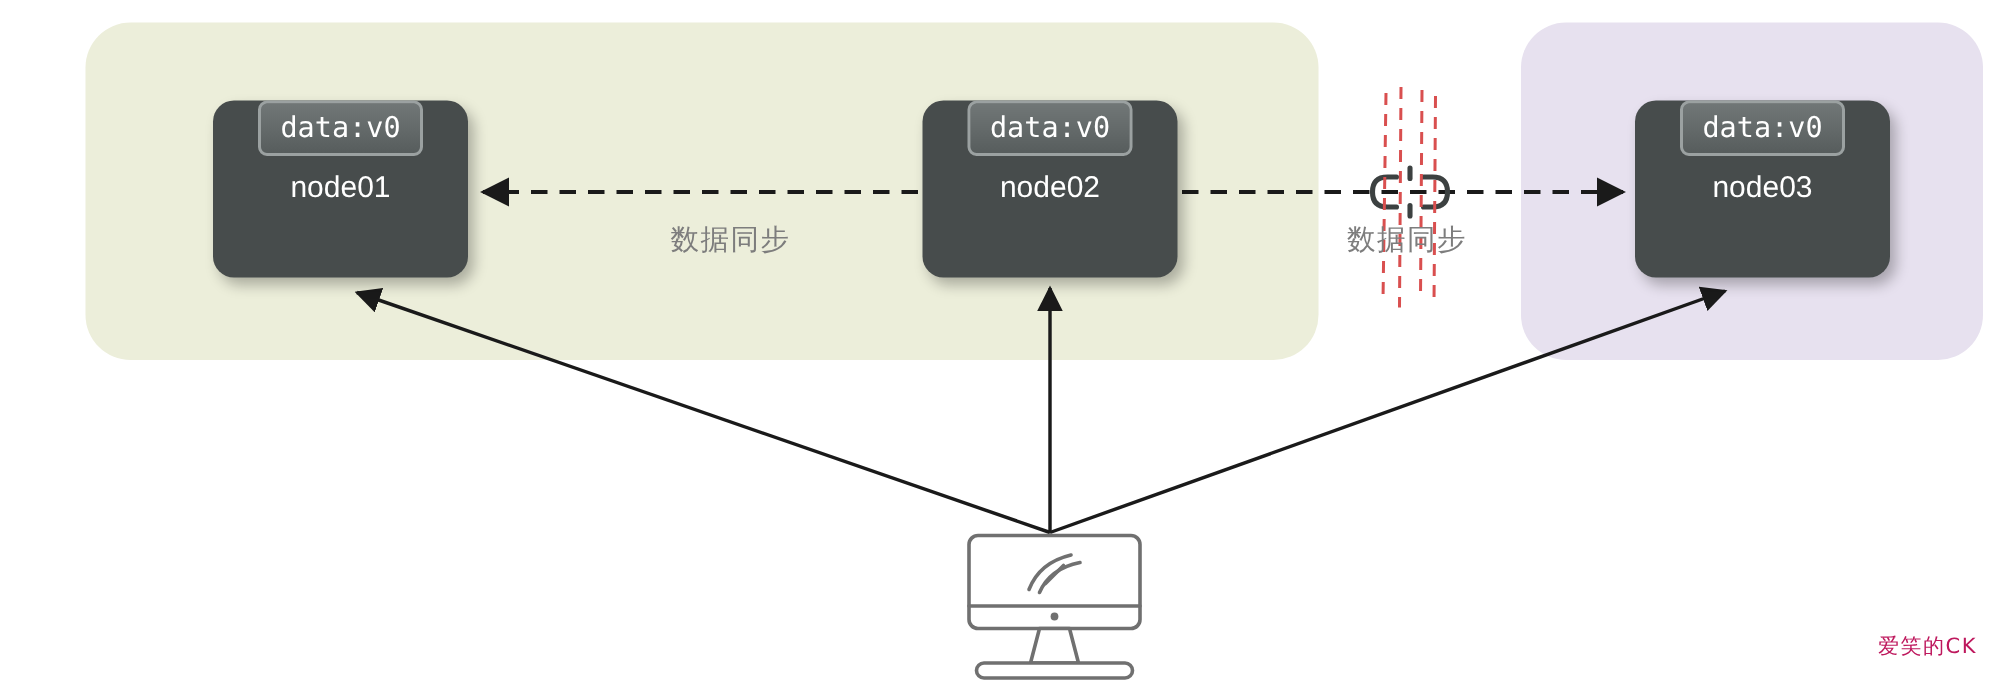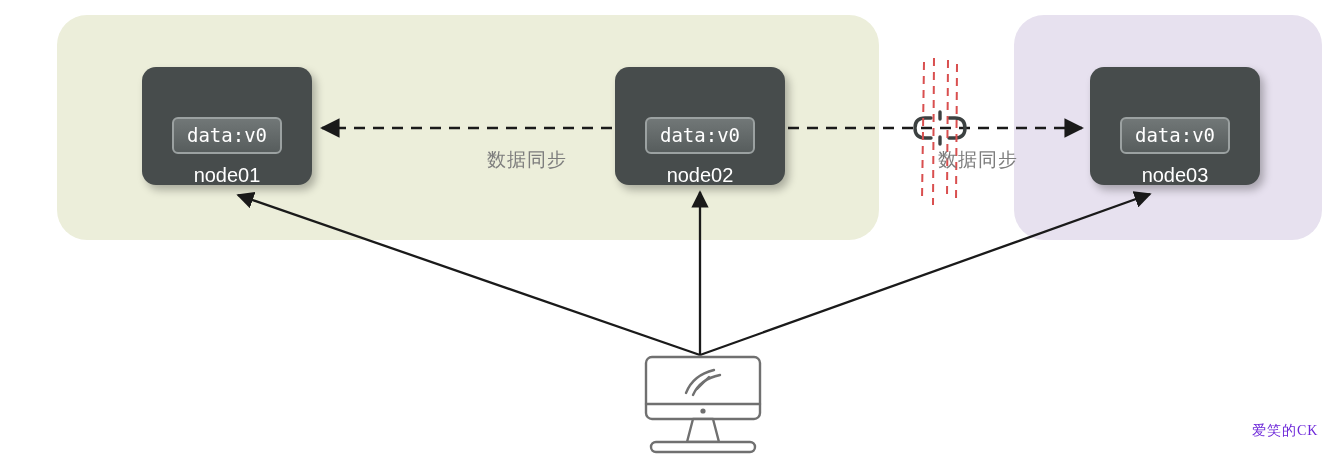--- a/index.html
+++ b/index.html
@@ -7,45 +7,45 @@
     width:1338px;height:462px;position:relative;background:#ffffff;
     font-family:"DejaVu Sans","Liberation Sans",sans-serif;overflow:hidden;
   }
   .zone{position:absolute;top:15px;height:225px;border-radius:30px;}
   .zone-green{left:57px;width:822px;background:#eceeda;}
   .zone-purple{left:1014px;width:308px;background:#e7e1ef;}
 
   .node{
     position:absolute;top:67px;width:170px;height:118px;background:#474c4c;
     border-radius:14px;box-shadow:4px 5px 9px rgba(0,0,0,0.28);
-    display:flex;flex-direction:column;align-items:center;justify-content:flex-end;gap:11px;
+    display:flex;flex-direction:column;align-items:center;justify-content:flex-start;gap:11px;
   }
   #node01{left:142px;} #node02{left:615px;} #node03{left:1090px;}
 
   .data-badge{
     background:linear-gradient(180deg,#717777,#575d5d);
     border:2px solid #9ba1a1;border-radius:6px;
     color:#ffffff;font-family:"DejaVu Sans Mono","Liberation Mono",monospace;
     font-size:19px;line-height:1;padding:7px 13px;
   }
   .node-label{
     color:#ffffff;font-family:Liberation Sans, sans-serif;
     font-size:20px;line-height:1;
   }
 
   .sync-label{
-    position:absolute;top:147px;width:160px;text-align:right;
+    position:absolute;top:147px;width:160px;text-align:center;
     color:#7d7d7d;font-size:19px;letter-spacing:1px;
   }
   #sync-label-1{left:407px;}
   #sync-label-2{left:858px;}
 
   .watermark{
     position:absolute;left:1252px;top:422px;
-    color:#6d28d9;font-size:14px;letter-spacing:1px;font-family:Liberation Serif, serif;
+    color:#be185d;font-size:14px;letter-spacing:1px;
   }
 
   svg.overlay{position:absolute;left:0;top:0;pointer-events:none;}
 </style>
 </head>
 <body>
 
 <div class="zone zone-green"></div>
 <div class="zone zone-purple"></div>
 

